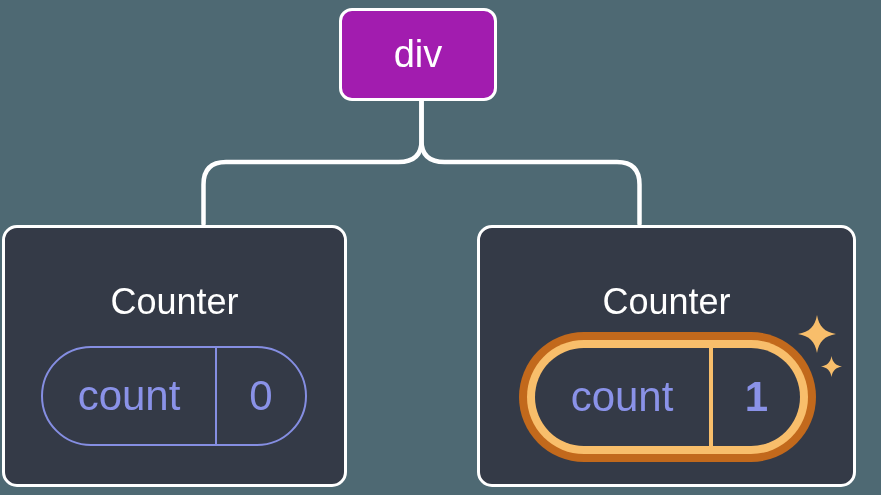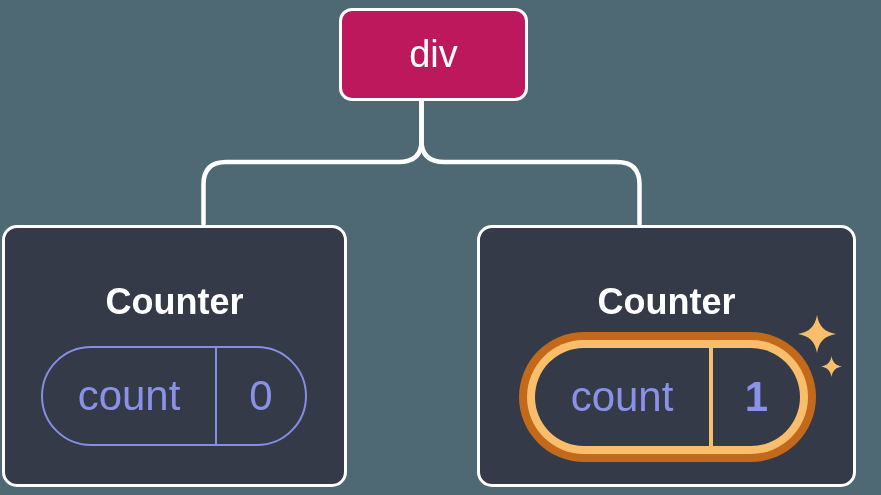--- a/index.html
+++ b/index.html
@@ -15,41 +15,41 @@
   }
   .connectors {
     position:absolute; left:0; top:0; width:881px; height:495px;
   }
   .connectors path {
     fill:none; stroke:#FFFFFF; stroke-width:4.5;
     stroke-linecap:round; stroke-linejoin:round;
   }
   .node-root {
     position:absolute; left:339px; top:8px;
-    width:189px; height:93px;
+    width:158px; height:93px;
     box-sizing:border-box;
-    background:#be185d;
+    background:#a21caf;
     border:3.5px solid #FFFFFF;
     border-radius:13px;
     display:flex; align-items:center; justify-content:center;
     color:#FFFFFF; font-size:38px; font-weight:500;
   }
   .card {
     position:absolute; top:225px; height:262px;
     box-sizing:border-box;
     background:#343A47;
     border:3.5px solid #FFFFFF;
     border-radius:15px;
   }
   .card-left  { left:2px;   width:345px; }
   .card-right { left:477px; width:379px; }
   .card-title {
     position:absolute; left:0; right:0; top:54px;
     text-align:center;
-    color:#FFFFFF; font-size:36px; font-weight:700;
+    color:#FFFFFF; font-size:36px; font-weight:400;
     line-height:40px;
   }
   
   .pill-plain {
     position:absolute; left:36px; top:118px;
     width:266px; height:100px;
     box-sizing:border-box;
     border:2.5px solid #858EE2;
     border-radius:52px;
     display:flex;

